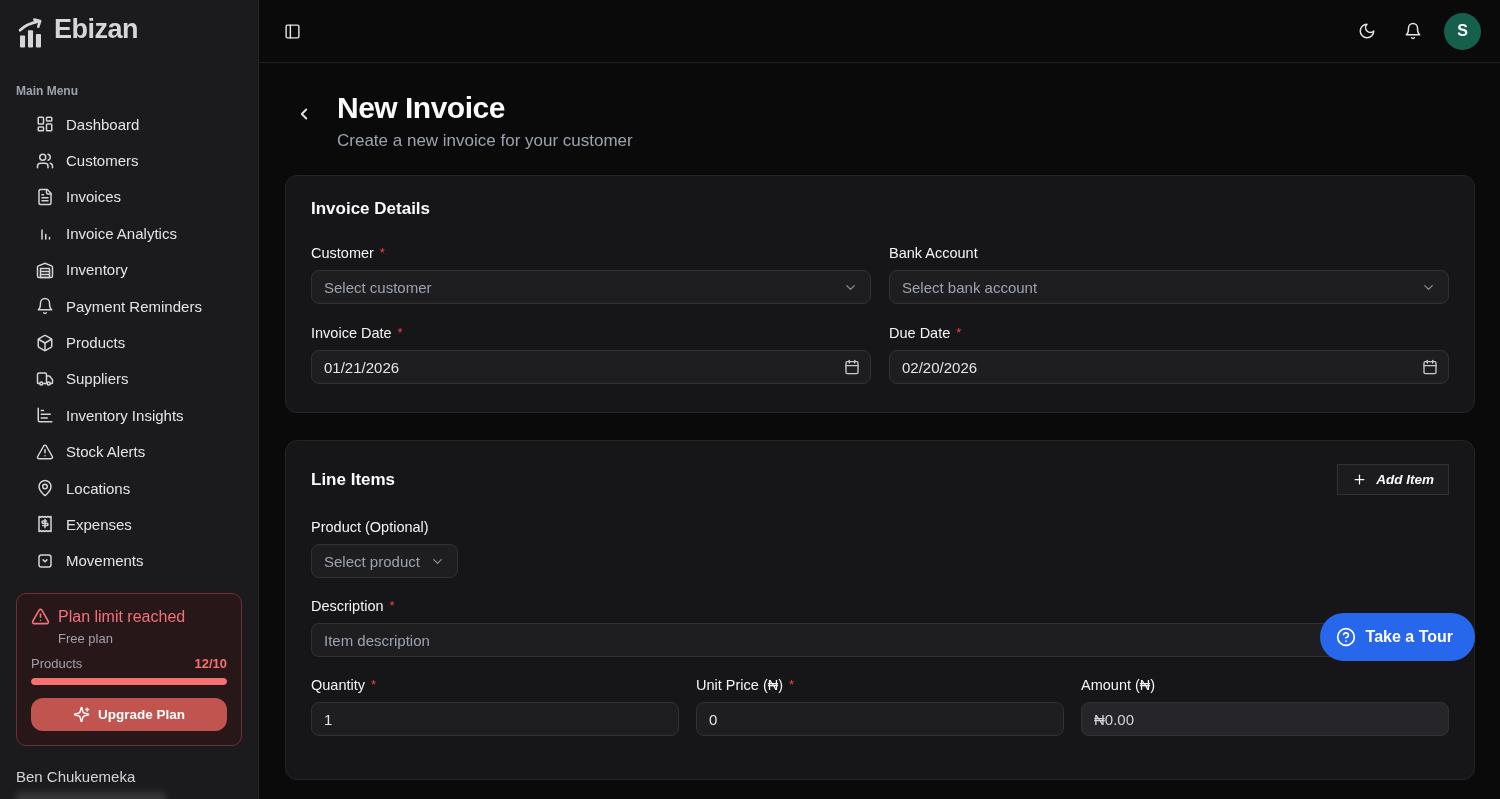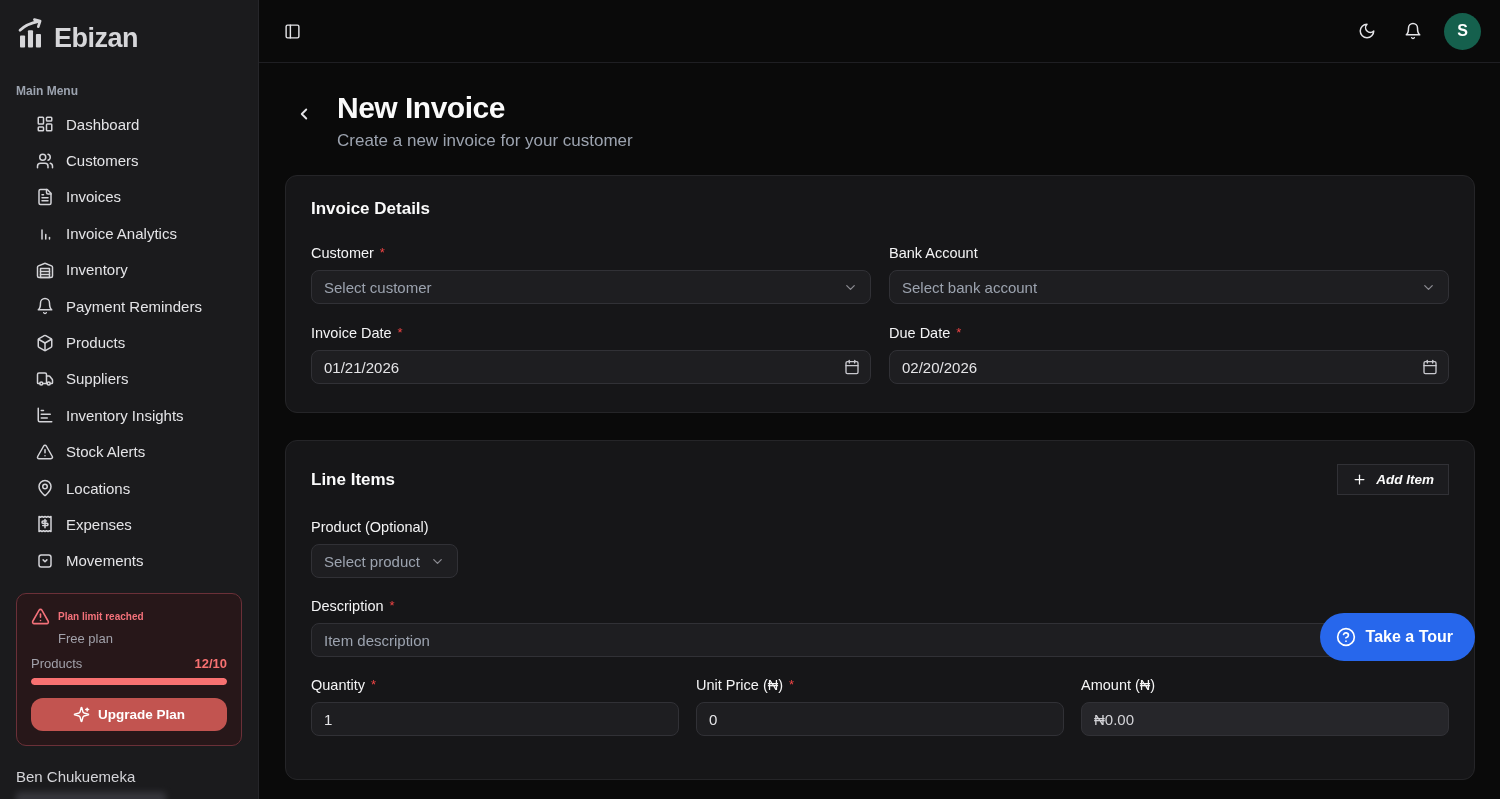--- a/index.html
+++ b/index.html
@@ -11,37 +11,37 @@
     position:relative;
   }
   svg { display:block; }
 
   
   .sidebar {
     position:absolute; left:0; top:0; width:259px; height:799px;
     background:#1b1b1d; border-right:1px solid #26262a;
     display:flex; flex-direction:column;
   }
-  .logo-row { display:flex; align-items:flex-end; gap:4px; padding:16px 16px 0 14px; height:56px; }
+  .logo-row { display:flex; gap:4px; padding:16px 16px 0 14px; height:56px; }
   .logo-text { font-size:27px; font-weight:bold; color:#d6d6d9; letter-spacing:-0.5px; line-height:1; }
   .section-label { padding:32px 16px 8px 16px; font-size:12px; font-weight:bold; color:#9ca3af; }
   .nav { padding:0 28px; }
   .nav-item {
     display:flex; align-items:center; gap:12px;
     padding:8px 8px; border-radius:8px; cursor:pointer;
     color:#e4e4e7; font-size:15px; height:36.4px;
   }
   .nav-item svg { color:#d4d4d8; flex:0 0 auto; }
 
   .plan-box {
     margin:14px 16px 0 16px; padding:13px 14px 14px 14px;
     background:#271719; border:1px solid #6b3038; border-radius:10px;
   }
   .plan-title-row { display:flex; align-items:center; gap:8px; color:#f4717a; }
-  .plan-title { font-size:10px; font-weight:bold; }
+  .plan-title { font-size:16px; font-weight:normal; }
   .plan-sub { font-size:13px; color:#a1a1aa; margin:5px 0 10px 27px; }
   .plan-usage-row { display:flex; justify-content:space-between; font-size:13px; margin:0 0 7px 0; }
   .plan-usage-row .res { color:#a1a1aa; }
   .plan-usage-row .num { color:#f87171; font-weight:bold; }
   .plan-progress-track { height:7px; border-radius:4px; background:#3a2326; overflow:hidden; }
   .plan-progress-fill { height:100%; background:#f87171; border-radius:4px; }
   .upgrade-btn {
     margin-top:13px; width:100%; height:33px; border:none; border-radius:12px;
     background:#c25450; color:#fff; font-size:13.5px; font-weight:bold;
     display:flex; align-items:center; justify-content:center; gap:8px; cursor:pointer;

